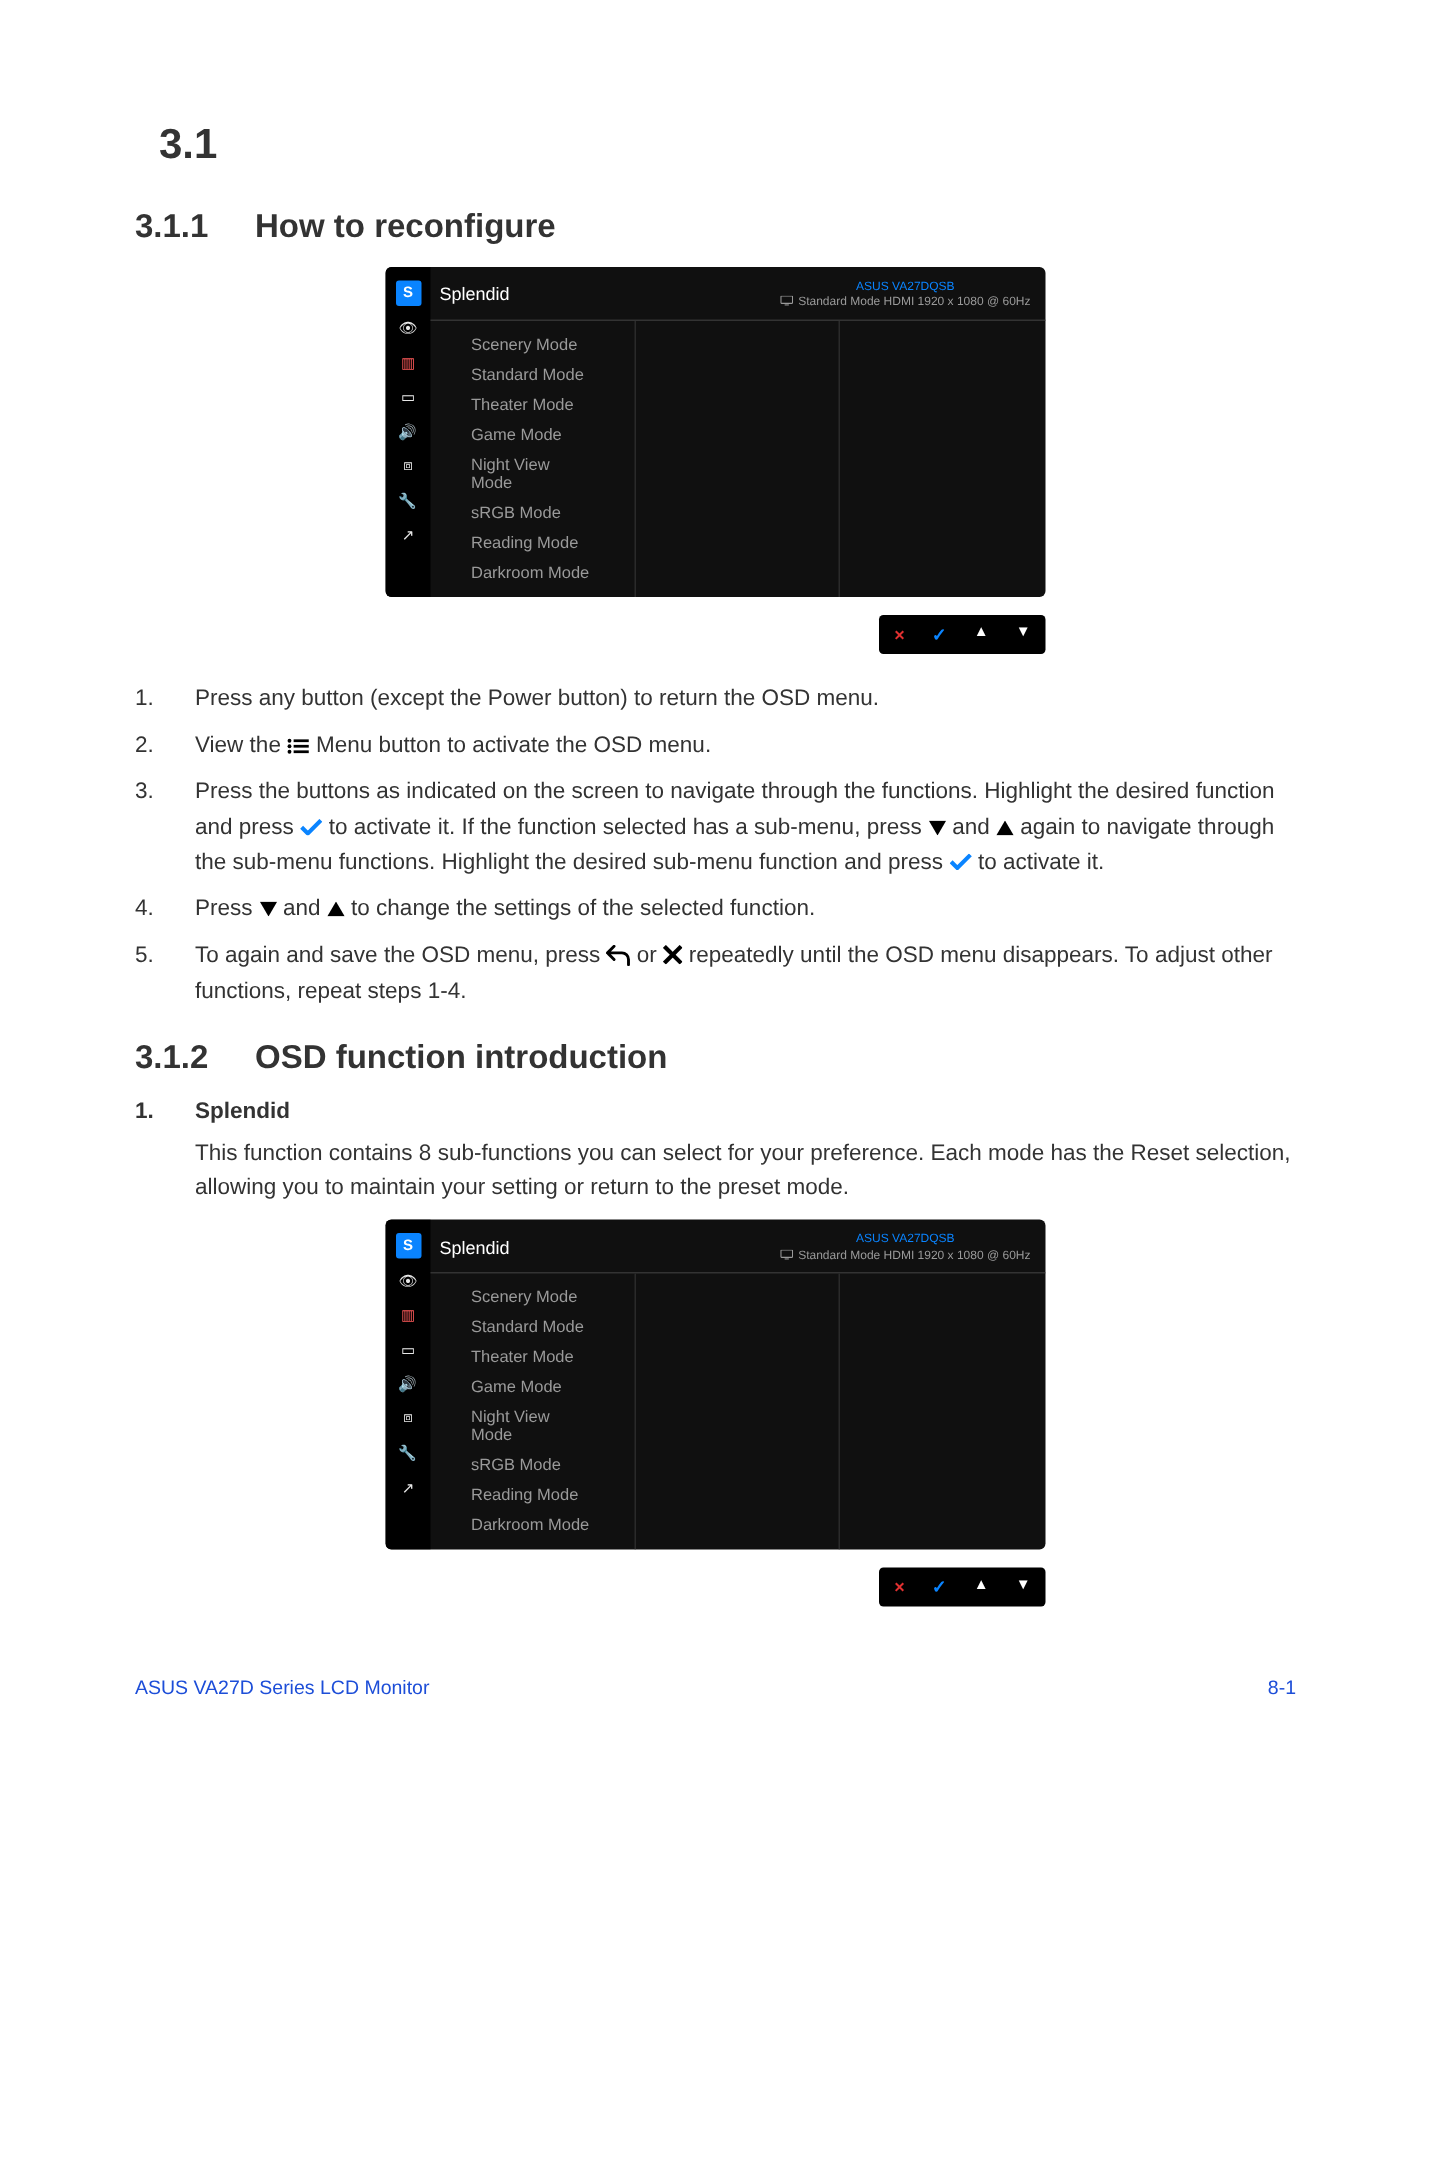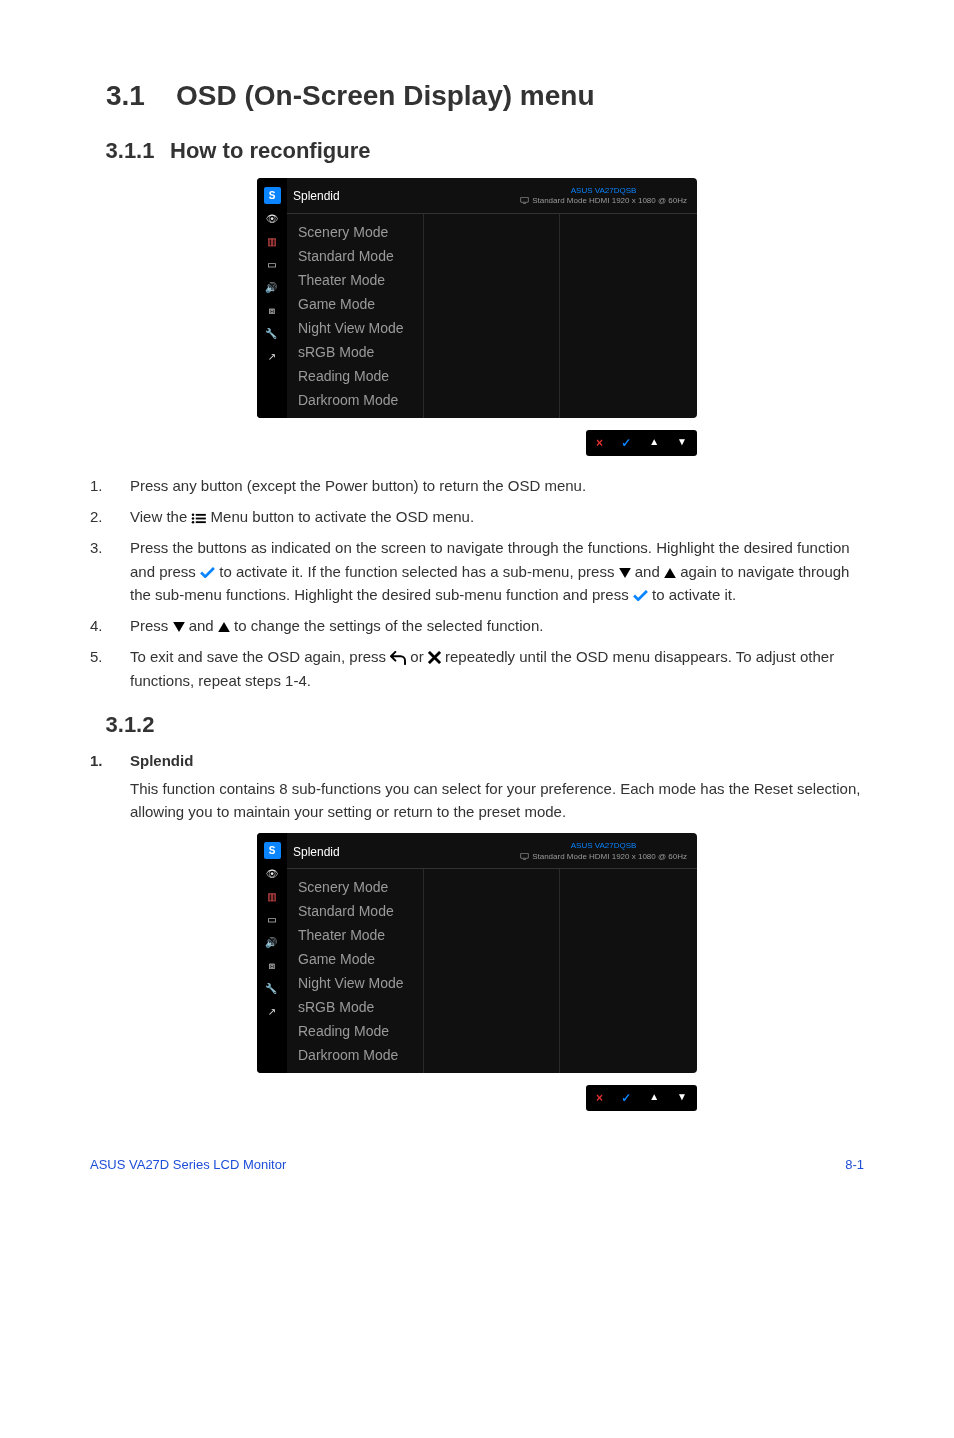--- a/index.html
+++ b/index.html
@@ -21,21 +21,21 @@
     margin-left: 16px;
   }
   h1.title .num { width: 70px; flex-shrink: 0; }
   h2.subsection {
     font-size: 22px;
     font-weight: bold;
     color: #333;
     display: flex;
     margin: 18px 0 14px 0;
   }
-  h2.subsection .num { width: 80px; flex-shrink: 0; text-align: center; }
+  h2.subsection .num { width: 80px; flex-shrink: 0; }
 
   
   .osd-wrap {
     display: flex;
     flex-direction: column;
     align-items: center;
     margin: 6px 0 18px 0;
   }
   .osd {
     width: 440px;
@@ -77,21 +77,21 @@
     flex: 1;
     display: flex;
     min-height: 140px;
   }
   .osd-col {
     border-right: 1px solid #2a2a2a;
     padding: 6px 0;
     width: 33.3%;
   }
   .osd-col:last-child { border-right: none; }
-  .osd-item { color: #9a9a9a; padding: 4px 11px; font-size: 14px; }
+  .osd-item { color: #9a9a9a; padding: 4px 27px; font-size: 11px; }
   .osd-bottom-bar {
     width: 440px;
     display: flex;
     justify-content: flex-end;
     margin-top: 12px;
   }
   .osd-nav {
     background: #000;
     padding: 6px 10px;
     display: flex;
@@ -154,21 +154,20 @@
     <line x1="13" y1="1" x2="1" y2="13" stroke="#000" stroke-width="3"></line>
   </symbol>
   <symbol id="g-monitor" viewBox="0 0 12 10">
     <rect x="0.5" y="0.5" width="11" height="7" rx="0.5" fill="none" stroke="#9a9a9a" stroke-width="1"></rect>
     <rect x="4" y="8.5" width="4" height="1" fill="#9a9a9a"></rect>
   </symbol>
 </svg>
 
 <h1 class="title">
   <span class="num">3.1</span>
-  <span>OSD (On-Screen Display) menu</span>
 </h1>
 
 <h2 class="subsection">
   <span class="num">3.1.1</span>
   <span>How to reconfigure</span>
 </h2>
 
 <div class="osd-wrap">
   <div class="osd">
     <div class="osd-left">
@@ -264,35 +263,36 @@
       <span> and </span>
       <svg class="glyph-tri" width="12" height="10">
           <use href="#g-tri-up"></use>
         </svg>
       <span> to change the settings of the selected function.</span>
     </span>
   </li>
   <li>
     <span class="list-num">5.</span>
     <span class="list-body">
-      <span>To exit and save the OSD again, press </span>
+      <span>To again and save the OSD menu, press </span>
       <svg class="glyph-back" width="16" height="14">
           <use href="#g-back"></use>
         </svg>
       <span> or </span>
       <svg class="glyph-x" width="13" height="13">
           <use href="#g-x"></use>
         </svg>
       <span> repeatedly until the OSD menu disappears. To adjust other functions, repeat steps 1-4.</span>
     </span>
   </li>
 </ol>
 
 <h2 class="subsection">
   <span class="num">3.1.2</span>
+  <span>OSD function introduction</span>
 </h2>
 
 <p class="subhead">
   <span class="sh-num">1.</span>
   <span>Splendid</span>
 </p>
 <p class="indent-para">This function contains 8 sub-functions you can select for your preference. Each mode has the Reset selection, allowing you to maintain your setting or return to the preset mode.</p>
 
 <div class="osd-wrap">
   <div class="osd">

